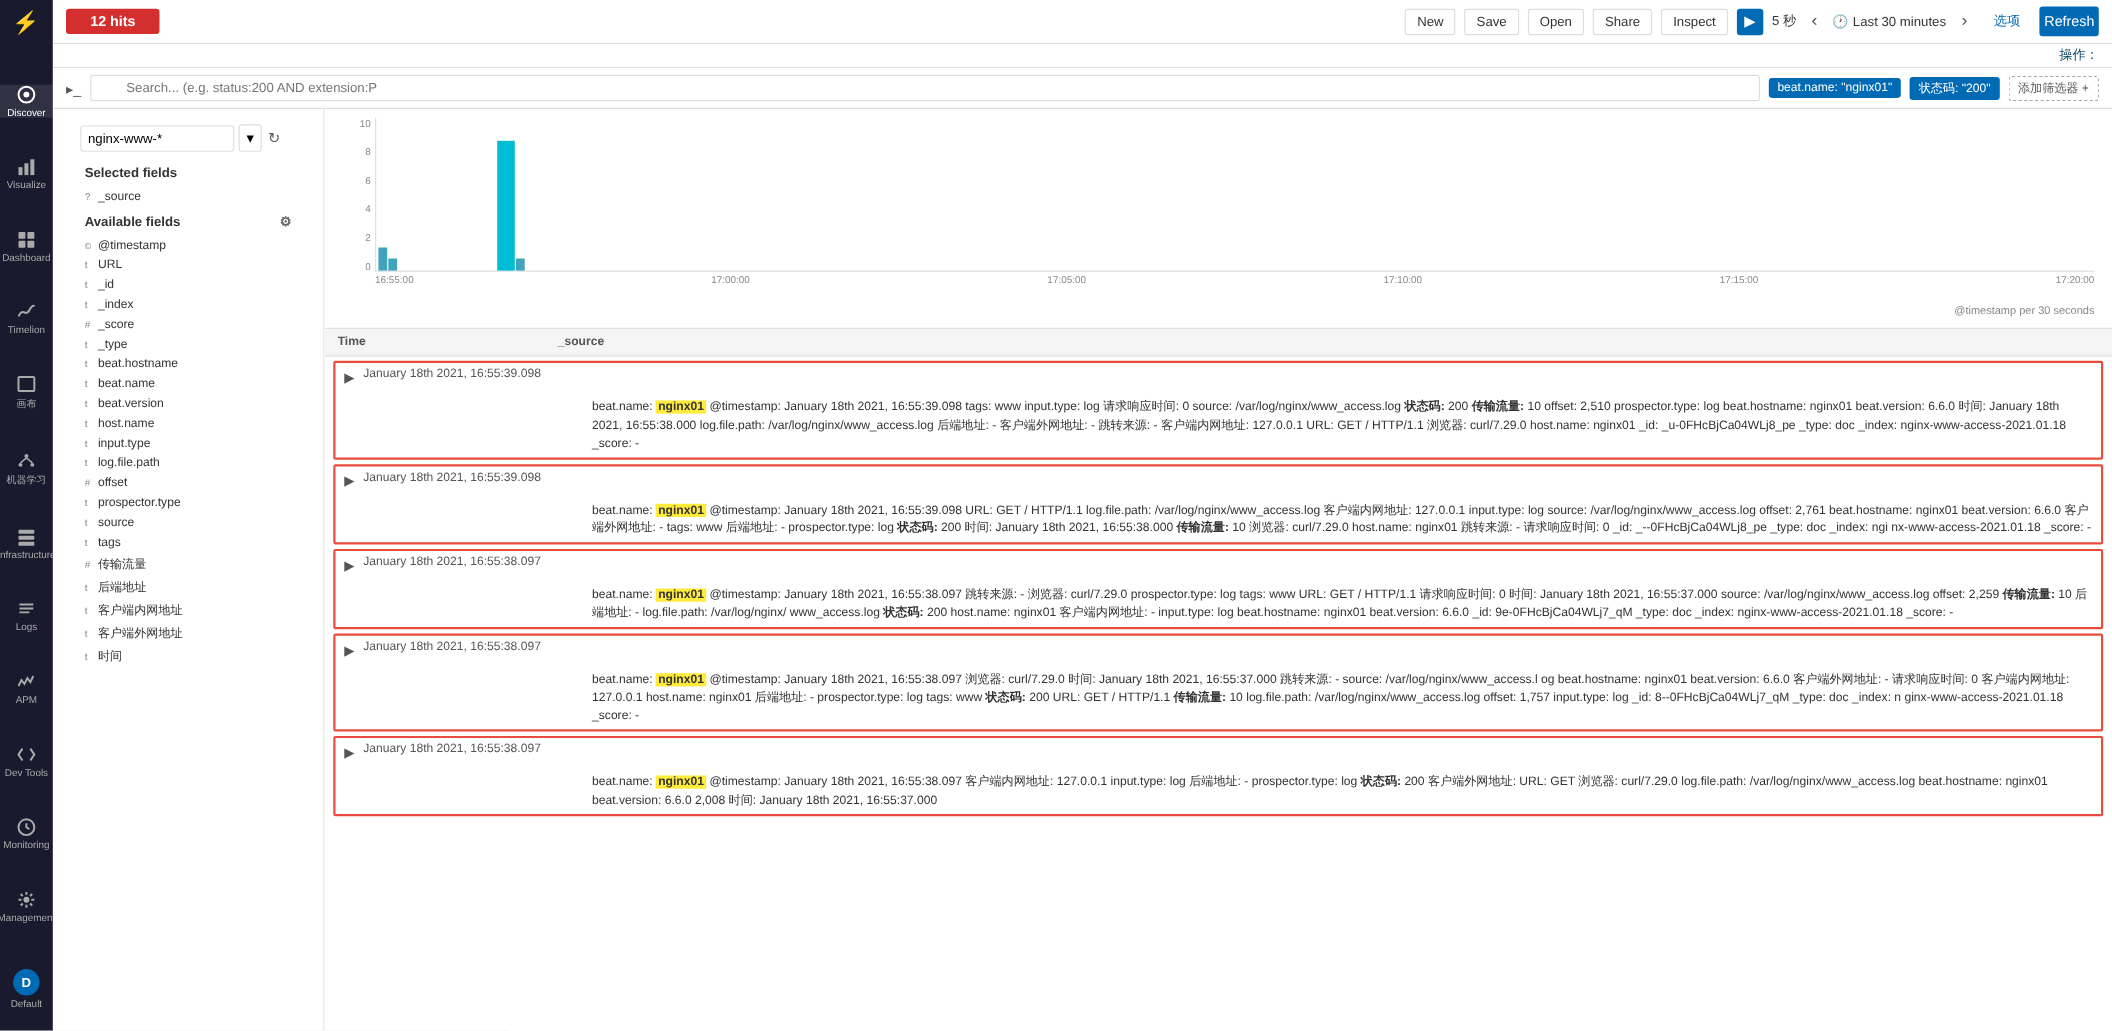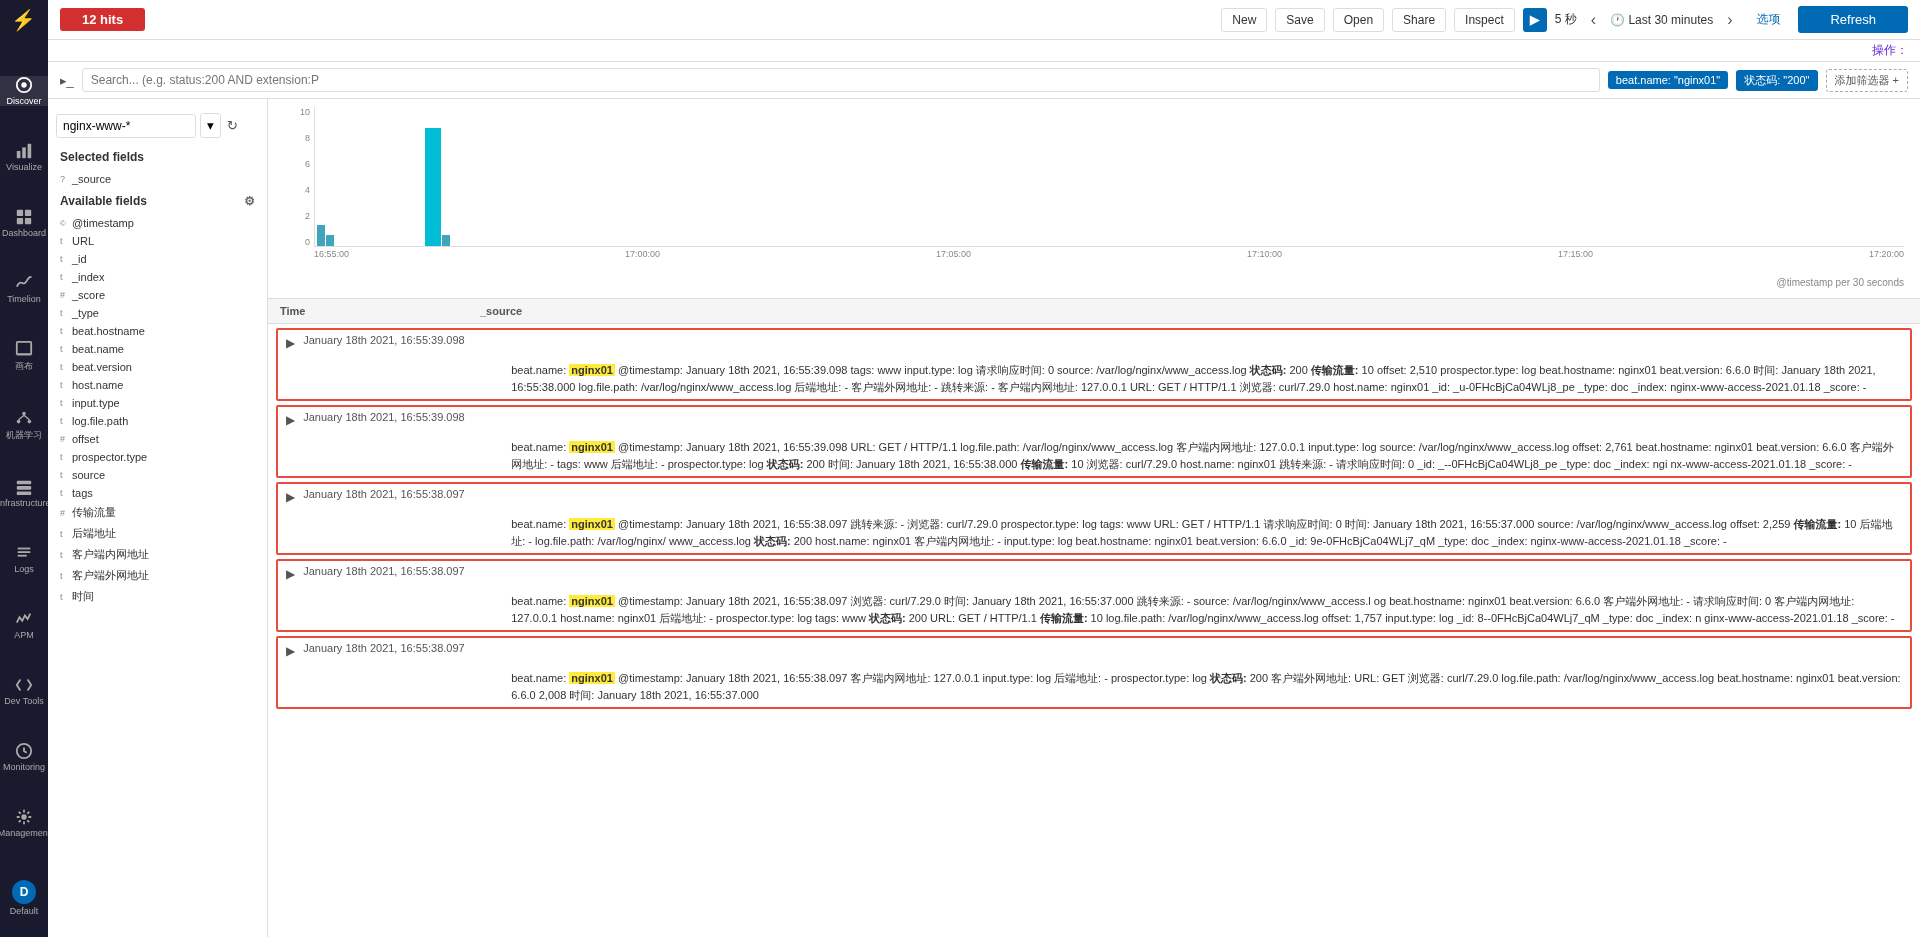--- a/index.html
+++ b/index.html
@@ -15,37 +15,37 @@
     .sidebar-item:hover, .sidebar-item.active { color: #fff; background: rgba(255,255,255,0.1); }
     .sidebar-item svg { width: 18px; height: 18px; }
     
     
     .main { flex: 1; display: flex; flex-direction: column; overflow: hidden; }
     
     
     .topbar { background: #fff; border-bottom: 1px solid #ddd; padding: 4px 12px; display: flex; align-items: center; gap: 8px; height: 40px; }
     .topbar-right { margin-left: auto; display: flex; align-items: center; gap: 8px; }
     .topbar-btn { padding: 4px 10px; border: 1px solid #ddd; border-radius: 3px; background: #fff; cursor: pointer; font-size: 12px; color: #333; }
-    .refresh-btn { background: #006bb4; color: #fff; border: none; padding: 6px 32px; border-radius: 3px; cursor: pointer; font-size: 13px; font-weight: 500; }
+    .refresh-btn { background: #006bb4; color: #fff; border: none; padding: 6px 4px; border-radius: 3px; cursor: pointer; font-size: 13px; font-weight: 500; }
     .hits-badge { background: #d32f2f; color: #fff; padding: 2px 20px; border-radius: 3px; font-weight: bold; font-size: 13px; border: 2px solid #d32f2f; }
     .play-btn { width: 24px; height: 24px; background: #006bb4; border: none; border-radius: 3px; color: white; cursor: pointer; display: flex; align-items: center; justify-content: center; }
     .nav-arrow { background: none; border: none; cursor: pointer; color: #555; font-size: 16px; padding: 2px 6px; }
     
     
     .searchbar { background: #fff; border-bottom: 1px solid #ddd; padding: 6px 12px; display: flex; align-items: center; gap: 8px; }
     .search-input-wrap { flex: 1; border: 1px solid #ddd; border-radius: 3px; display: flex; align-items: center; padding: 4px 8px; background: #fff; }
     .search-input-wrap input { border: none; outline: none; flex: 1; font-size: 12px; }
     .filter-tag { background: #006bb4; color: #fff; padding: 3px 8px; border-radius: 3px; font-size: 11px; cursor: pointer; white-space: nowrap; }
     .add-filter-btn { border: 1px dashed #aaa; background: none; padding: 3px 8px; border-radius: 3px; font-size: 11px; cursor: pointer; color: #555; }
     
     
     .body { display: flex; flex: 1; overflow: hidden; }
     
     
-    .left-panel { width: 220px; background: #fff; border-right: 1px solid #ddd; overflow-y: auto; flex-shrink: 0; padding: 8px 0; }
+    .left-panel { width: 247px; background: #fff; border-right: 1px solid #ddd; overflow-y: auto; flex-shrink: 0; padding: 8px 17px; }
     .index-selector { padding: 6px 8px; display: flex; align-items: center; gap: 4px; }
     .index-input { border: 1px solid #ddd; border-radius: 3px; padding: 4px 6px; font-size: 12px; width: 140px; }
     .index-dropdown-btn { border: 1px solid #ddd; background: #fff; padding: 4px 6px; border-radius: 3px; cursor: pointer; }
     .refresh-icon-btn { background: none; border: none; cursor: pointer; color: #555; padding: 2px; }
     
     .panel-section-title { padding: 6px 12px; font-weight: 600; font-size: 12px; color: #333; display: flex; align-items: center; justify-content: space-between; }
     .field-item { padding: 3px 12px; display: flex; align-items: center; gap: 4px; cursor: pointer; font-size: 11px; color: #333; }
     .field-type { font-size: 9px; color: #888; width: 8px; }
     .field-name { flex: 1; }
     .gear-icon { cursor: pointer; color: #666; font-size: 12px; }
@@ -78,21 +78,21 @@
     .result-time { width: 200px; flex-shrink: 0; color: #555; font-size: 11px; }
     .result-content { flex: 1; font-size: 11px; line-height: 1.5; color: #333; margin-top: 28px; }
     .result-content .hl { background: #ffeb3b; font-weight: bold; padding: 0 2px; }
     .result-content .bold { font-weight: bold; }
     
     
     ::-webkit-scrollbar { width: 6px; height: 6px; }
     ::-webkit-scrollbar-track { background: #f1f1f1; }
     ::-webkit-scrollbar-thumb { background: #bbb; border-radius: 3px; }
     
-    .action-btn { color: #6d28d9; background: none; border: none; cursor: pointer; font-size: 12px; }
+    .action-btn { color: #0c4a6e; background: none; border: none; cursor: pointer; font-size: 12px; }
   </style>
 </head>
 <body>
 
 <div class="app">
 
   <div class="sidebar">
     <div class="sidebar-logo">
       <span style="color:#fff; font-weight:bold; font-size:20px;">⚡</span>
     </div>
@@ -220,21 +220,21 @@
       </div>
     </div>
 
     <div style="background:#fff; border-bottom:1px solid #ddd; padding:2px 12px; display:flex; justify-content:flex-end;">
       <button class="action-btn">操作：</button>
     </div>
 
     <div class="searchbar">
       <span style="color:#555; font-size:13px;">▸_</span>
       <div class="search-input-wrap">
-        <input type="text" style="width: 100%;" placeholder="Search... (e.g. status:200 AND extension:P">
+        <input type="text" style="width: 100%; margin-left: 24px;" placeholder="Search... (e.g. status:200 AND extension:P">
       </div>
       <div class="filter-tag">beat.name: "nginx01"</div>
       <div class="filter-tag">状态码: "200"</div>
       <button class="add-filter-btn">添加筛选器 +</button>
     </div>
 
     <div class="body">
 
       <div class="left-panel">
         <div class="index-selector">

